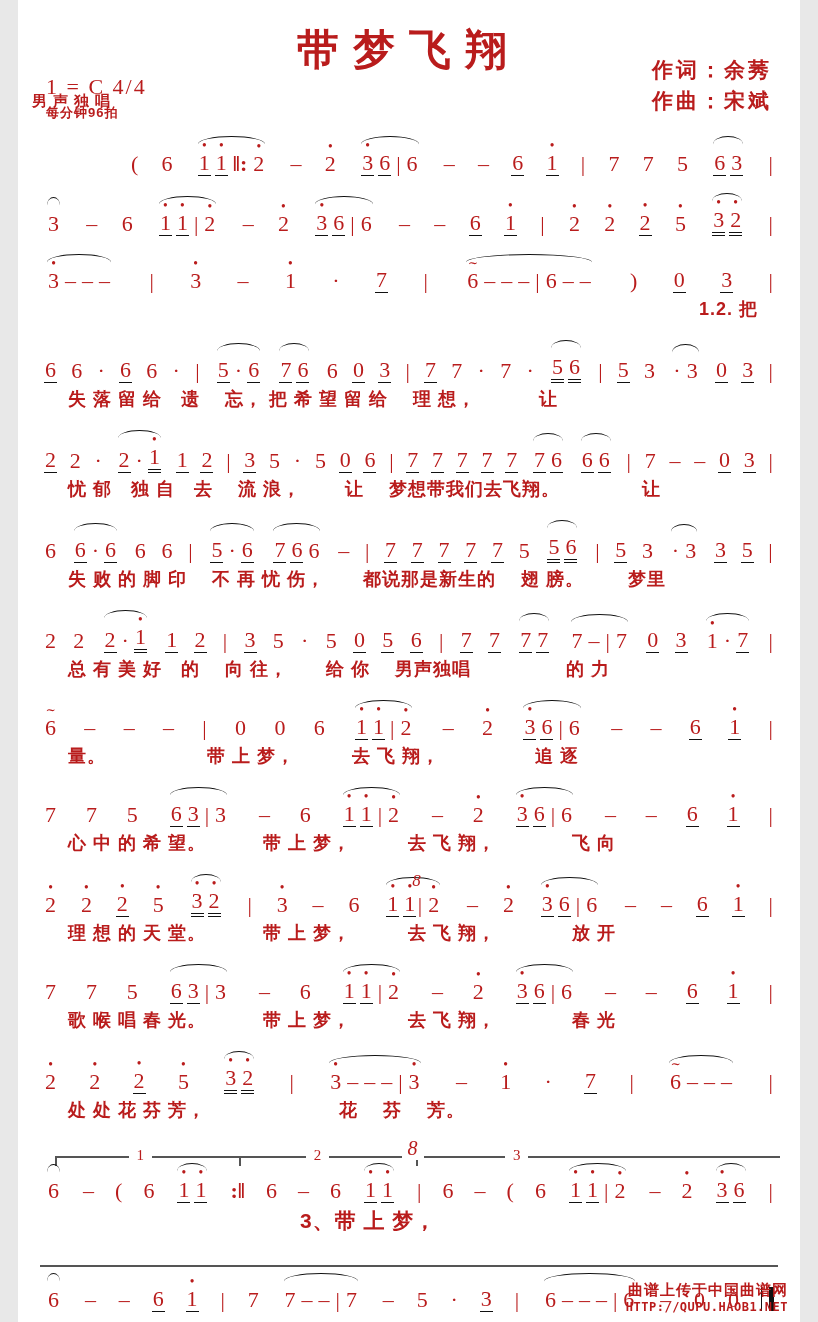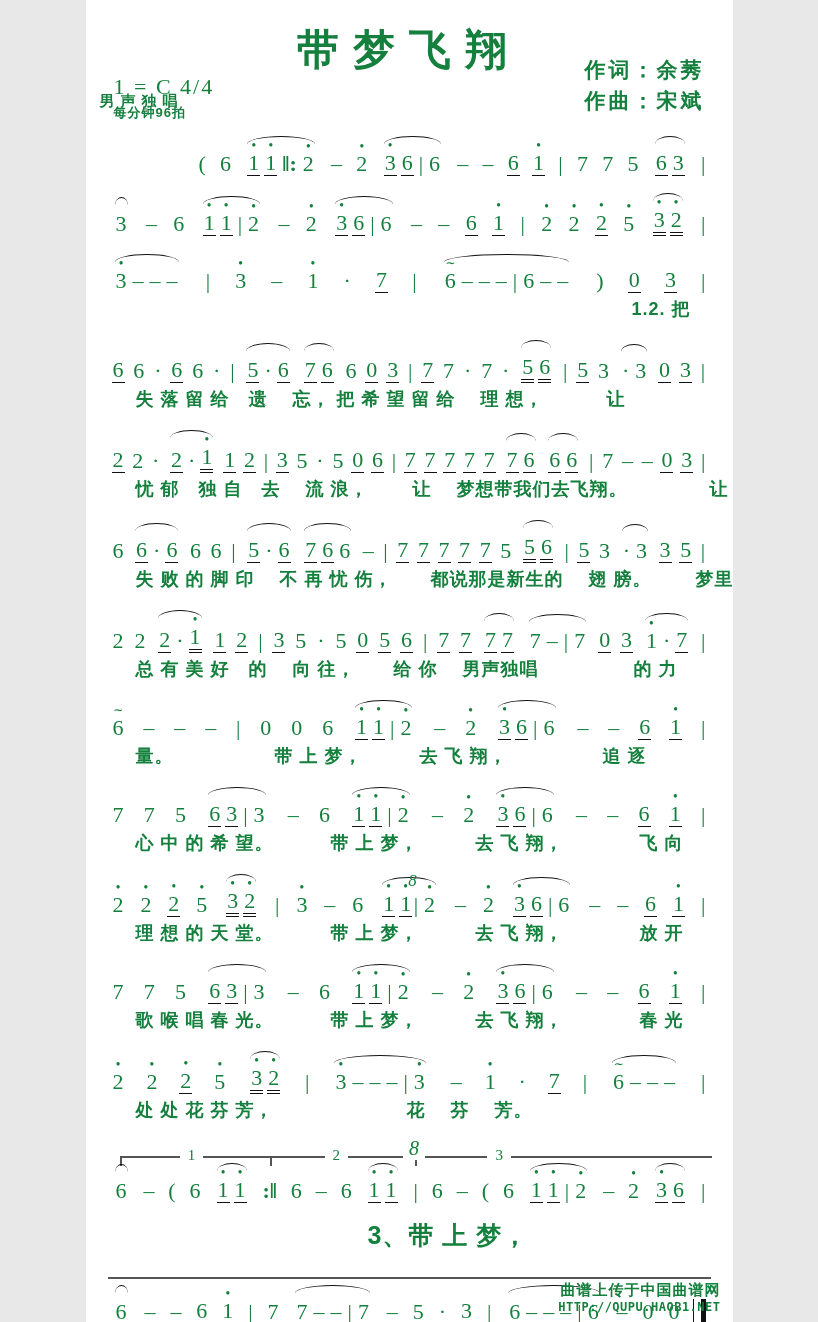--- a/index.html
+++ b/index.html
@@ -1,17 +1,17 @@
 <!DOCTYPE html>
 <html><head>
 <meta charset="utf-8">
 <style>
   html,body{margin:0;padding:0;background:#e8e8e8;}
   #page{
-    width:647px;height:1322px;margin:0 auto;background:#ffffff;color:#15803d;
+    width:782px;height:1322px;margin:0 auto;background:#ffffff;color:#b91c1c;
     font-family:"Liberation Serif","DejaVu Serif",serif;
     position:relative;overflow:hidden;box-sizing:border-box;padding:14px 14px 0 14px;
   }
   
   #hdr{position:relative;height:118px;}
   .title{
     text-align:center;font-size:42px;font-weight:bold;letter-spacing:14px;
     font-family:"Liberation Sans","DejaVu Sans",sans-serif;padding-top:8px;
   }
   .subtitle{
@@ -45,21 +45,21 @@
   .ott8{font-style:italic;font-size:17px;align-self:flex-start;margin:0 -6px;transform:translateY(-10px);}
   .finalbar{display:inline-block;width:7px;height:24px;border-left:1.6px solid #111;border-right:5px solid #111;margin:0 2px 1px 2px;}
   .repeat{font-weight:bold;}
   
   .lyric{
     font-size:18px;font-weight:bold;letter-spacing:1px;white-space:pre;
     padding:4px 16px 0 36px;height:26px;
     font-family:"Liberation Sans","DejaVu Sans",sans-serif;
   }
   .lyric.right{text-align:right;padding-right:28px;}
-  .lyric.indent{padding-left:268px;font-size:25px;margin-top:12px;}
+  .lyric.indent{padding-left:268px;font-size:21px;}
   
   .volta{position:relative;height:20px;margin:0 8px 2px 8px;}
   .vseg{position:absolute;top:11px;border-top:2px solid #555;height:8px;}
   .vseg.tick{border-left:2px solid #555;}
   .vlabel{position:absolute;top:2px;background:#fff;padding:0 8px;font-size:15px;z-index:2;}
   .v8{position:absolute;top:-8px;background:#fff;padding:0 6px;font-size:20px;font-style:italic;z-index:2;}
   
   #footer{position:absolute;right:12px;bottom:8px;text-align:right;
     font-family:"DejaVu Sans Mono","Liberation Mono",monospace;}
   #footer .site{font-size:15px;font-weight:bold;letter-spacing:1px;}

